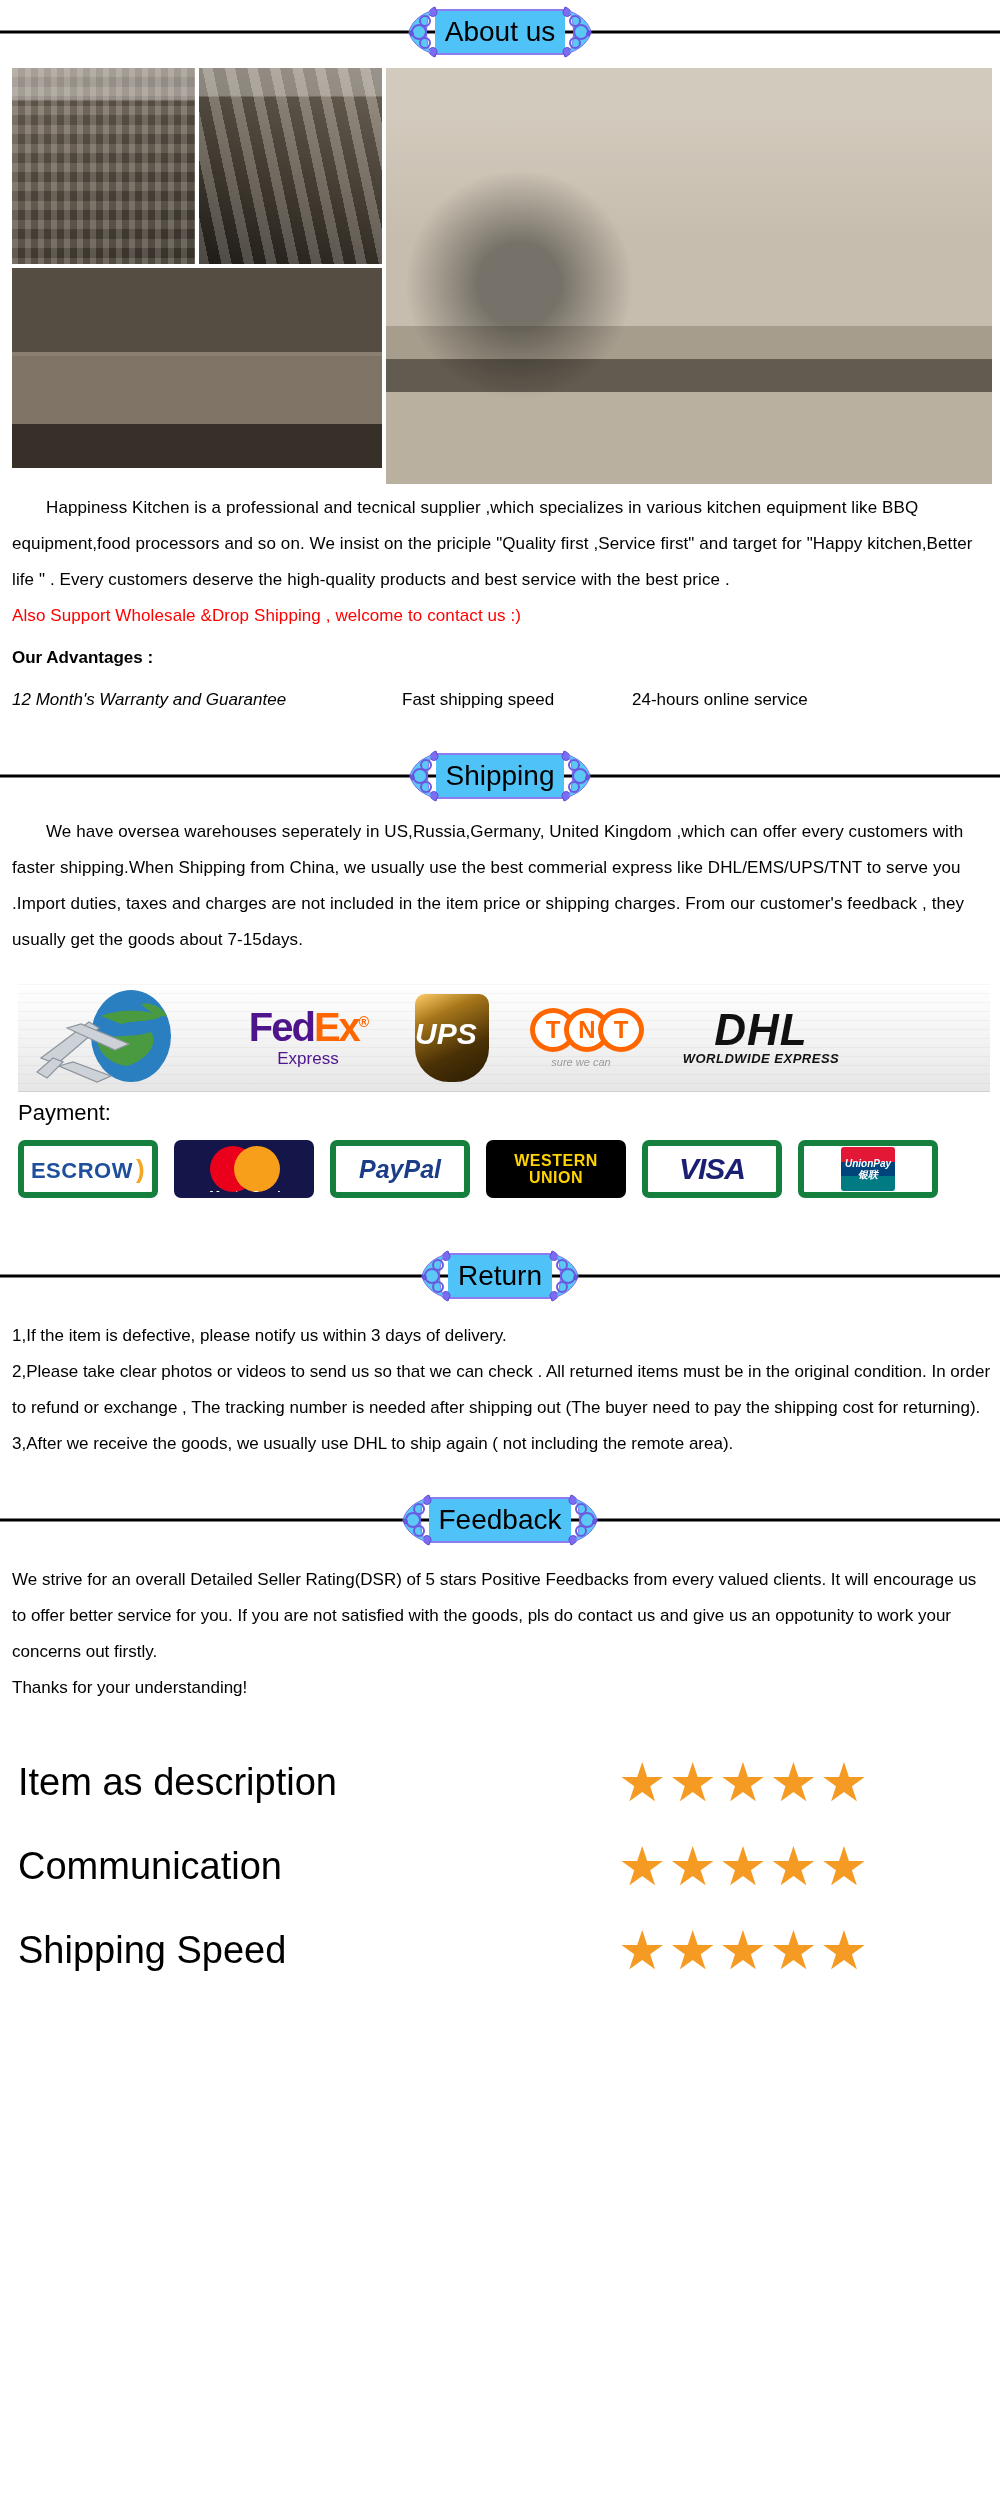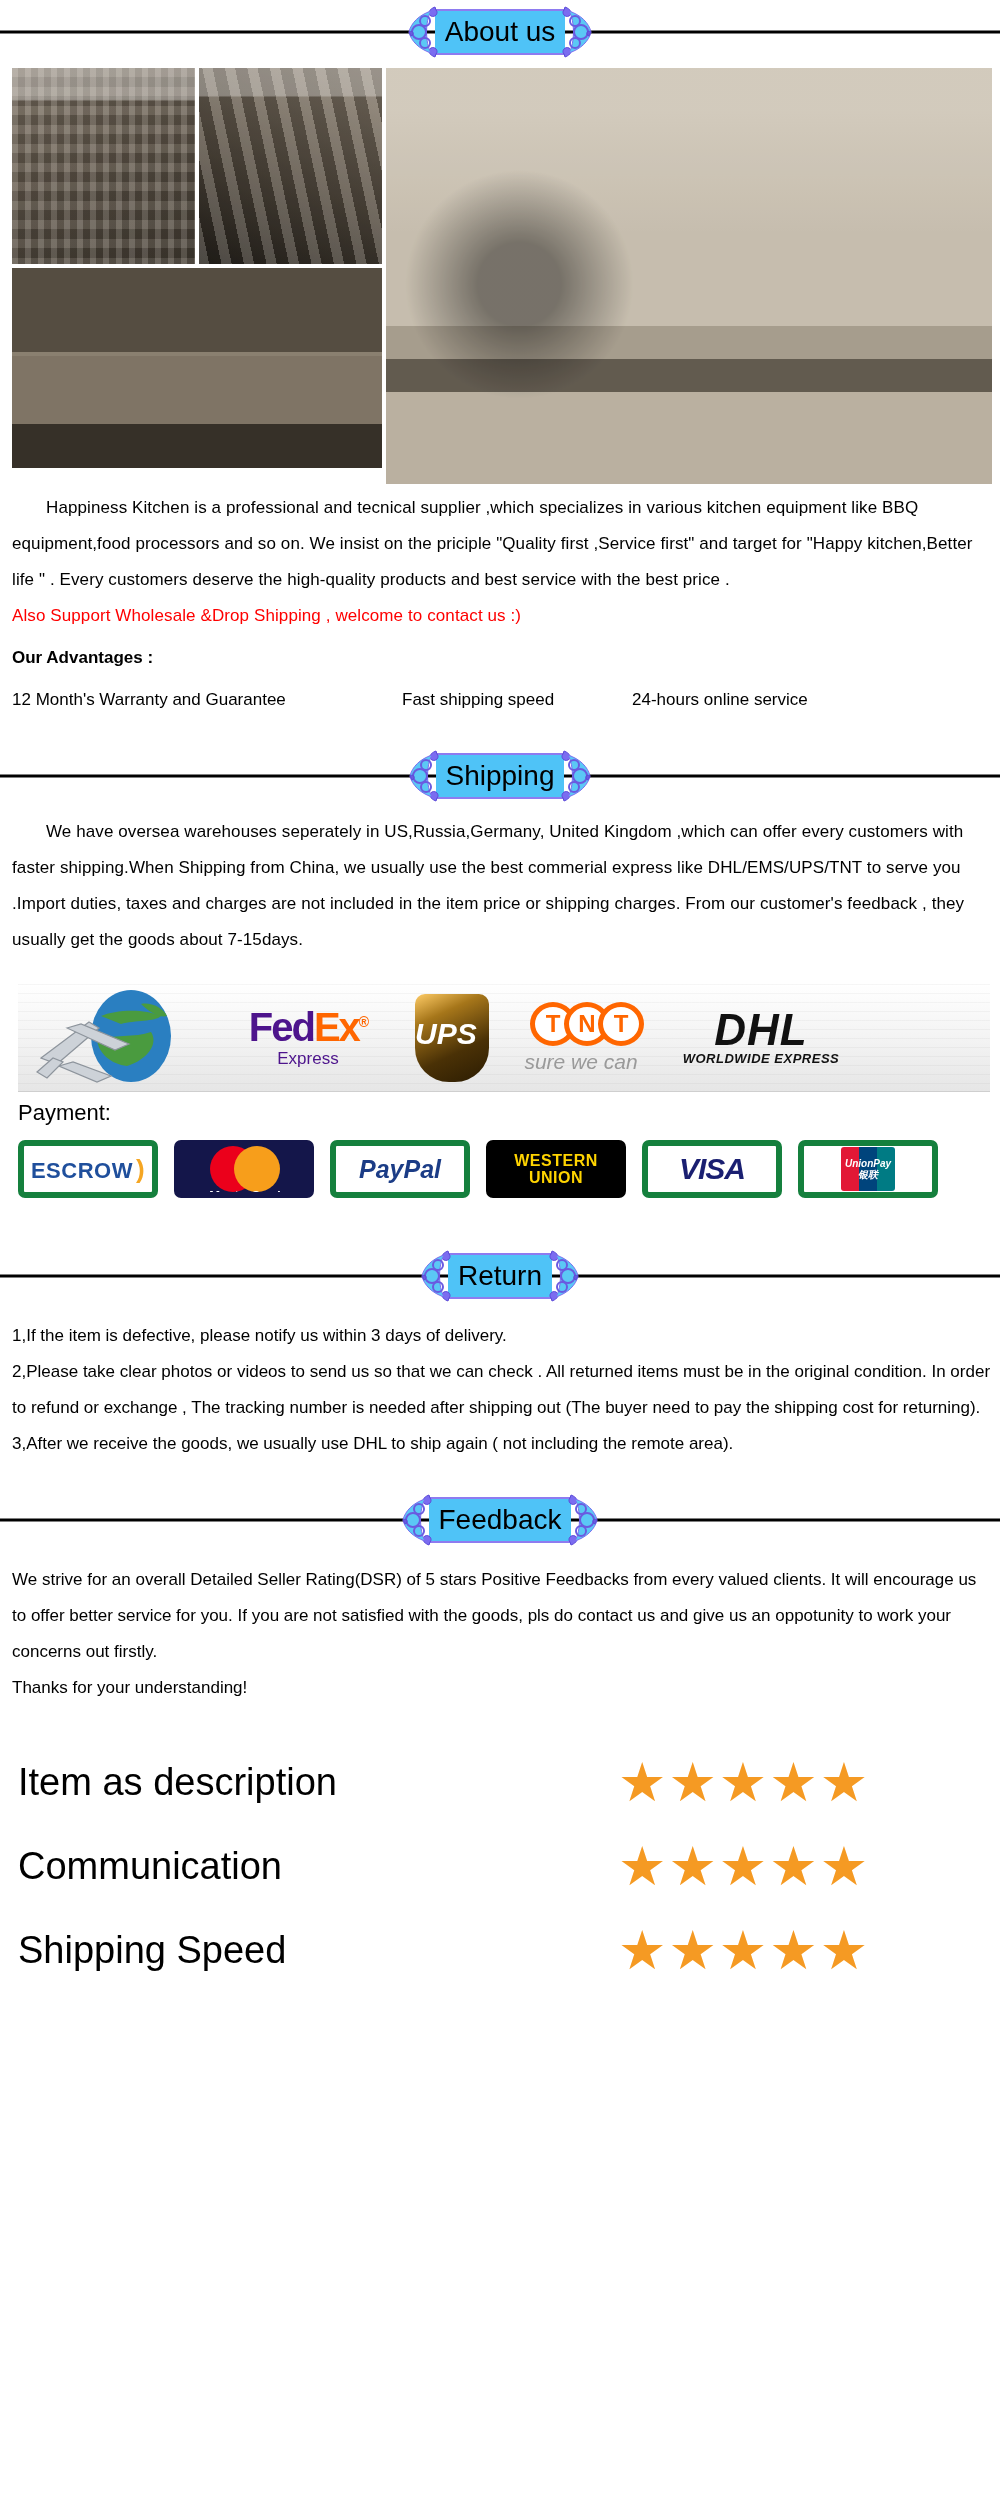--- a/index.html
+++ b/index.html
@@ -133,21 +133,21 @@
   }
   .body-text p { margin: 0; }
   .body-text p.indent { text-indent: 34px; }
   .red { color: #fe0000; }
   .adv-title { font-size: 17px; font-weight: bold; padding: 14px 12px 0 12px; }
   .adv-row {
     display: flex;
     font-size: 17px;
     padding: 22px 12px 0 12px;
   }
-  .adv-row .c1 { width: 390px; }
+  .adv-row .c1 { width: 390px; font-style: italic; }
   .adv-row .c2 { width: 230px; }
   .adv-row .c3 { flex: 1; }
 
   
   .carriers {
     margin: 26px 10px 0 18px;
     height: 108px;
     background:
       linear-gradient(180deg, #ffffff 0%, #f3f3f3 52%, #e6e6e6 100%);
     border-bottom: 1px solid #cfcfcf;
@@ -180,21 +180,21 @@
   }
   .c-tnt { width: 150px; flex-direction: column; }
   .tnt-row { display: flex; }
   .tnt-o {
     width: 46px; height: 44px; border: 5px solid #ff6600; border-radius: 50%;
     display: flex; align-items: center; justify-content: center;
     color: #ff6600; font-weight: bold; font-size: 24px; background: #fff;
     margin-right: -12px;
     font-family: "Liberation Sans", sans-serif;
   }
-  .tnt-sub { color: #9a9a9a; font-style: italic; font-size: 21px; margin-top: 4px; }
+  .tnt-sub { color: #9a9a9a; font-style: italic; font-size: 11px; margin-top: 4px; }
   .c-dhl { width: 210px; flex-direction: column; }
   .dhl-word { font-size: 44px; font-weight: bold; font-style: italic; letter-spacing: 1px; line-height: .95; color: #111; font-family: "Liberation Sans", sans-serif; }
   .dhl-sub { font-size: 13px; font-weight: bold; font-style: italic; letter-spacing: .5px; color: #111; }
 
   
   .pay-title { font-size: 22px; padding: 8px 12px 0 18px; }
   .pay-row { display: flex; gap: 16px; padding: 14px 12px 0 18px; }
   .pay-card {
     width: 140px; height: 58px;
     border: 6px solid #15803d;
@@ -212,21 +212,21 @@
   .mc-wrap .red { left: 14px; background: #eb001b; }
   .mc-wrap .yel { left: 38px; background: #f79e1b; }
   .mc-wrap .txt {
     position: absolute; left: 0; right: 0; top: 14px; text-align: center;
     color: #fff; font-size: 13px; font-weight: bold; font-style: italic; z-index: 3; margin-top: 28px;
   }
   .pm-paypal { color: #1b3c86; font-size: 25px; font-weight: bold; font-style: italic; }
   .pay-card.black { background: #000; border-color: #000; }
   .pm-wu { color: #ffd400; font-size: 16px; font-weight: bold; line-height: 17px; text-align: center; letter-spacing: .5px; }
   .pm-visa { color: #1a1f71; font-size: 30px; font-weight: bold; font-style: italic; letter-spacing: -1px; }
-  .up-card { width: 54px; height: 44px; display: flex; border-radius: 3px; overflow: hidden; position: relative; }
+  .up-card { width: 54px; height: 44px; display: flex; border-radius: 3px; overflow: hidden; position: relative; flex-direction: column; }
   .up-card .s1 { flex: 1; background: #e21836; }
   .up-card .s2 { flex: 1; background: #00447c; }
   .up-card .s3 { flex: 1; background: #007b84; }
   .up-card .lbl {
     position: absolute; inset: 0; display: flex; flex-direction: column;
     align-items: center; justify-content: center; color: #fff;
     font-size: 10px; font-weight: bold; font-style: italic; line-height: 11px;
   }
 
   

